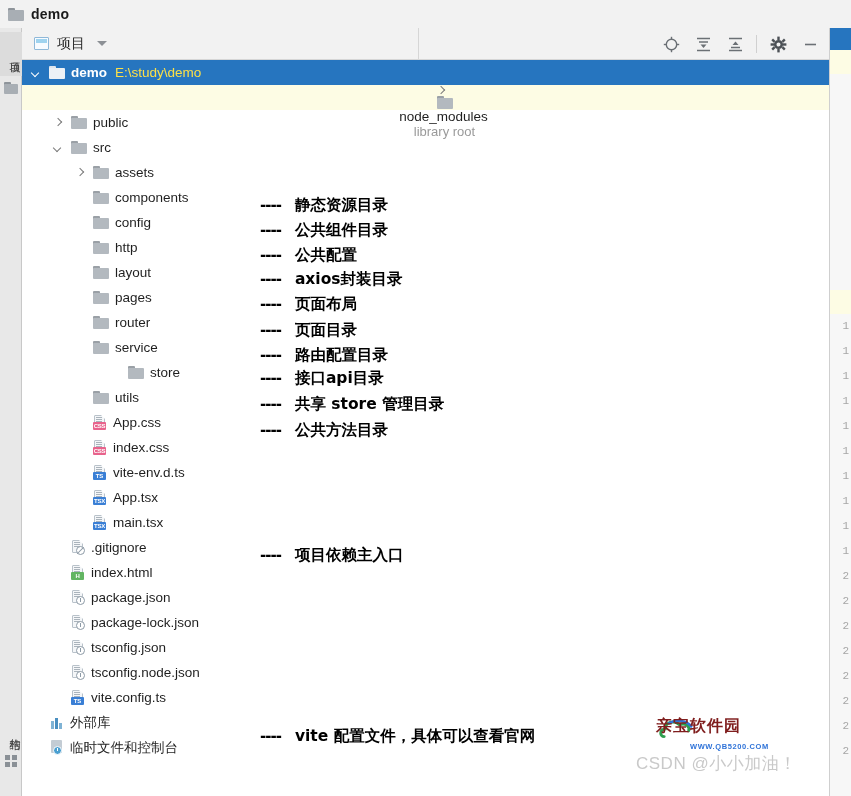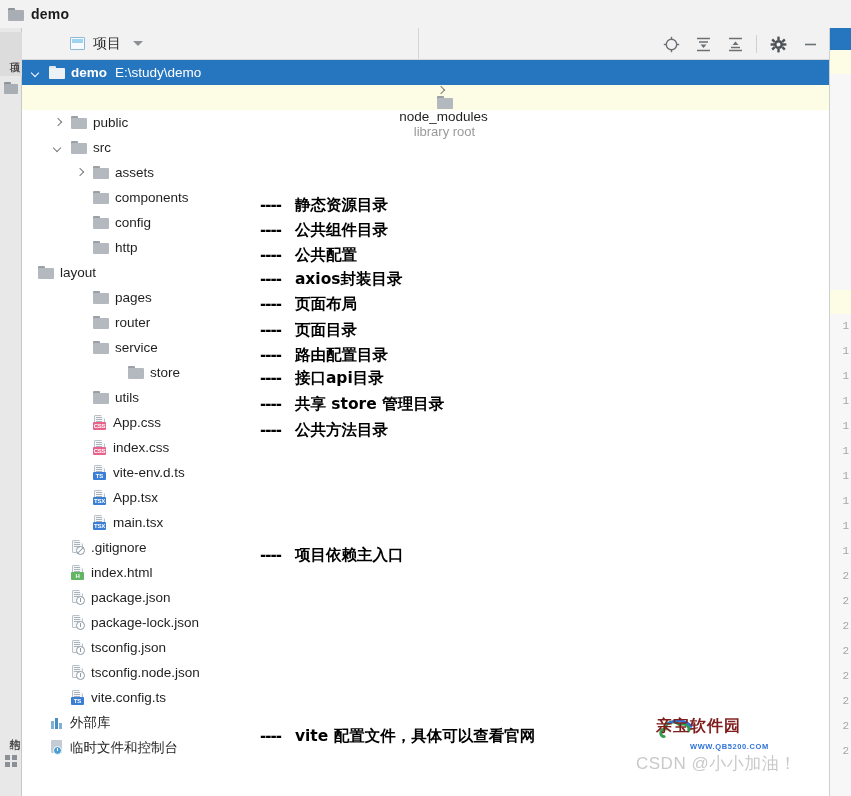--- a/index.html
+++ b/index.html
@@ -46,21 +46,21 @@
   
   .panel{
     position:absolute;left:22px;top:28px;width:807px;height:768px;
     background:#ffffff;box-sizing:border-box;
   }
   .panel-header{
     position:absolute;left:0;top:0;width:807px;height:32px;
     background:#f2f2f2;border-bottom:1px solid #d6d6d6;
     display:flex;align-items:center;box-sizing:border-box;
   }
-  .ph-left{display:flex;align-items:center;gap:8px;padding-left:12px;flex:none;margin-left:36px;}
+  .ph-left{display:flex;align-items:center;gap:8px;padding-left:12px;flex:none;}
   .proj-icon{width:15px;height:13px;background:#f7fbff;border:1.5px solid #8fb8d8;box-sizing:border-box;position:relative;border-radius:1px;}
   .proj-icon::after{content:"";position:absolute;left:1px;top:1px;right:1px;height:4px;background:#9fd3ef;}
   .ph-title{font-size:14px;color:#2b2b2b;}
   .caret-dn{width:0;height:0;border-left:5px solid transparent;border-right:5px solid transparent;border-top:5px solid #8c9095;margin-left:4px;}
   .ph-divider{position:absolute;left:396px;top:0;width:1px;height:32px;background:#d6d6d6;}
   .ph-tools{position:absolute;right:6px;top:0;height:32px;display:flex;align-items:center;gap:6px;}
   .tbtn{width:26px;height:26px;display:flex;align-items:center;justify-content:center;cursor:default;}
   .tsep{width:1px;height:18px;background:#d0d0d0;margin:0 2px;}
 
   
@@ -84,21 +84,21 @@
   }
   .arrow.down::before{
     content:"";position:absolute;left:1.5px;top:3px;width:5px;height:5px;
     border-top:1.6px solid #7a7a7a;border-right:1.6px solid #7a7a7a;
     transform:rotate(135deg);
   }
   .row.sel .arrow.down::before{border-color:#ffffff;}
   .lbl{margin-left:6px;}
   .lbl.bold{font-weight:bold;}
   .sublbl{margin-left:8px;color:#9a9a9a;font-size:13px;}
-  .row.sel .sublbl{color:#ffffff;font-weight:normal;font-size:13.5px;}
+  .row.sel .sublbl{color:#fde047;font-weight:normal;font-size:13.5px;}
 
   
   .fic{width:14px;height:15px;position:relative;flex:none;}
   .fic .sheet{position:absolute;left:1px;top:0;width:11px;height:13px;background:#f4f6f8;border:1px solid #b9c2ca;box-sizing:border-box;border-radius:1px;}
   .fic .sheet::before{content:"";position:absolute;right:-1px;top:-1px;border-left:4px solid transparent;border-top:4px solid #ffffff;}
   .fic .lines{position:absolute;left:3px;top:2px;width:6px;height:1px;background:#aab3bb;box-shadow:0 2px 0 #aab3bb,0 4px 0 #aab3bb;}
   .fic .badge{
     position:absolute;left:0;bottom:0;min-width:13px;height:8px;line-height:8px;
     font-size:6px;font-weight:bold;color:#fff;text-align:center;border-radius:1px;
     font-family:"Liberation Sans",sans-serif;letter-spacing:-0.2px;
@@ -309,21 +309,21 @@
           </span>
         <span class="lbl">config</span>
       </div>
       <div class="row" style="padding-left:71px;">
         <span class="folder">
             <span class="tab"></span>
             <span class="body"></span>
           </span>
         <span class="lbl">http</span>
       </div>
-      <div class="row" style="margin-left:16px;">
+      <div class="row" style="padding-left:71px;">
         <span class="folder">
             <span class="tab"></span>
             <span class="body"></span>
           </span>
         <span class="lbl">layout</span>
       </div>
       <div class="row" style="padding-left:71px;">
         <span class="folder">
             <span class="tab"></span>
             <span class="body"></span>

